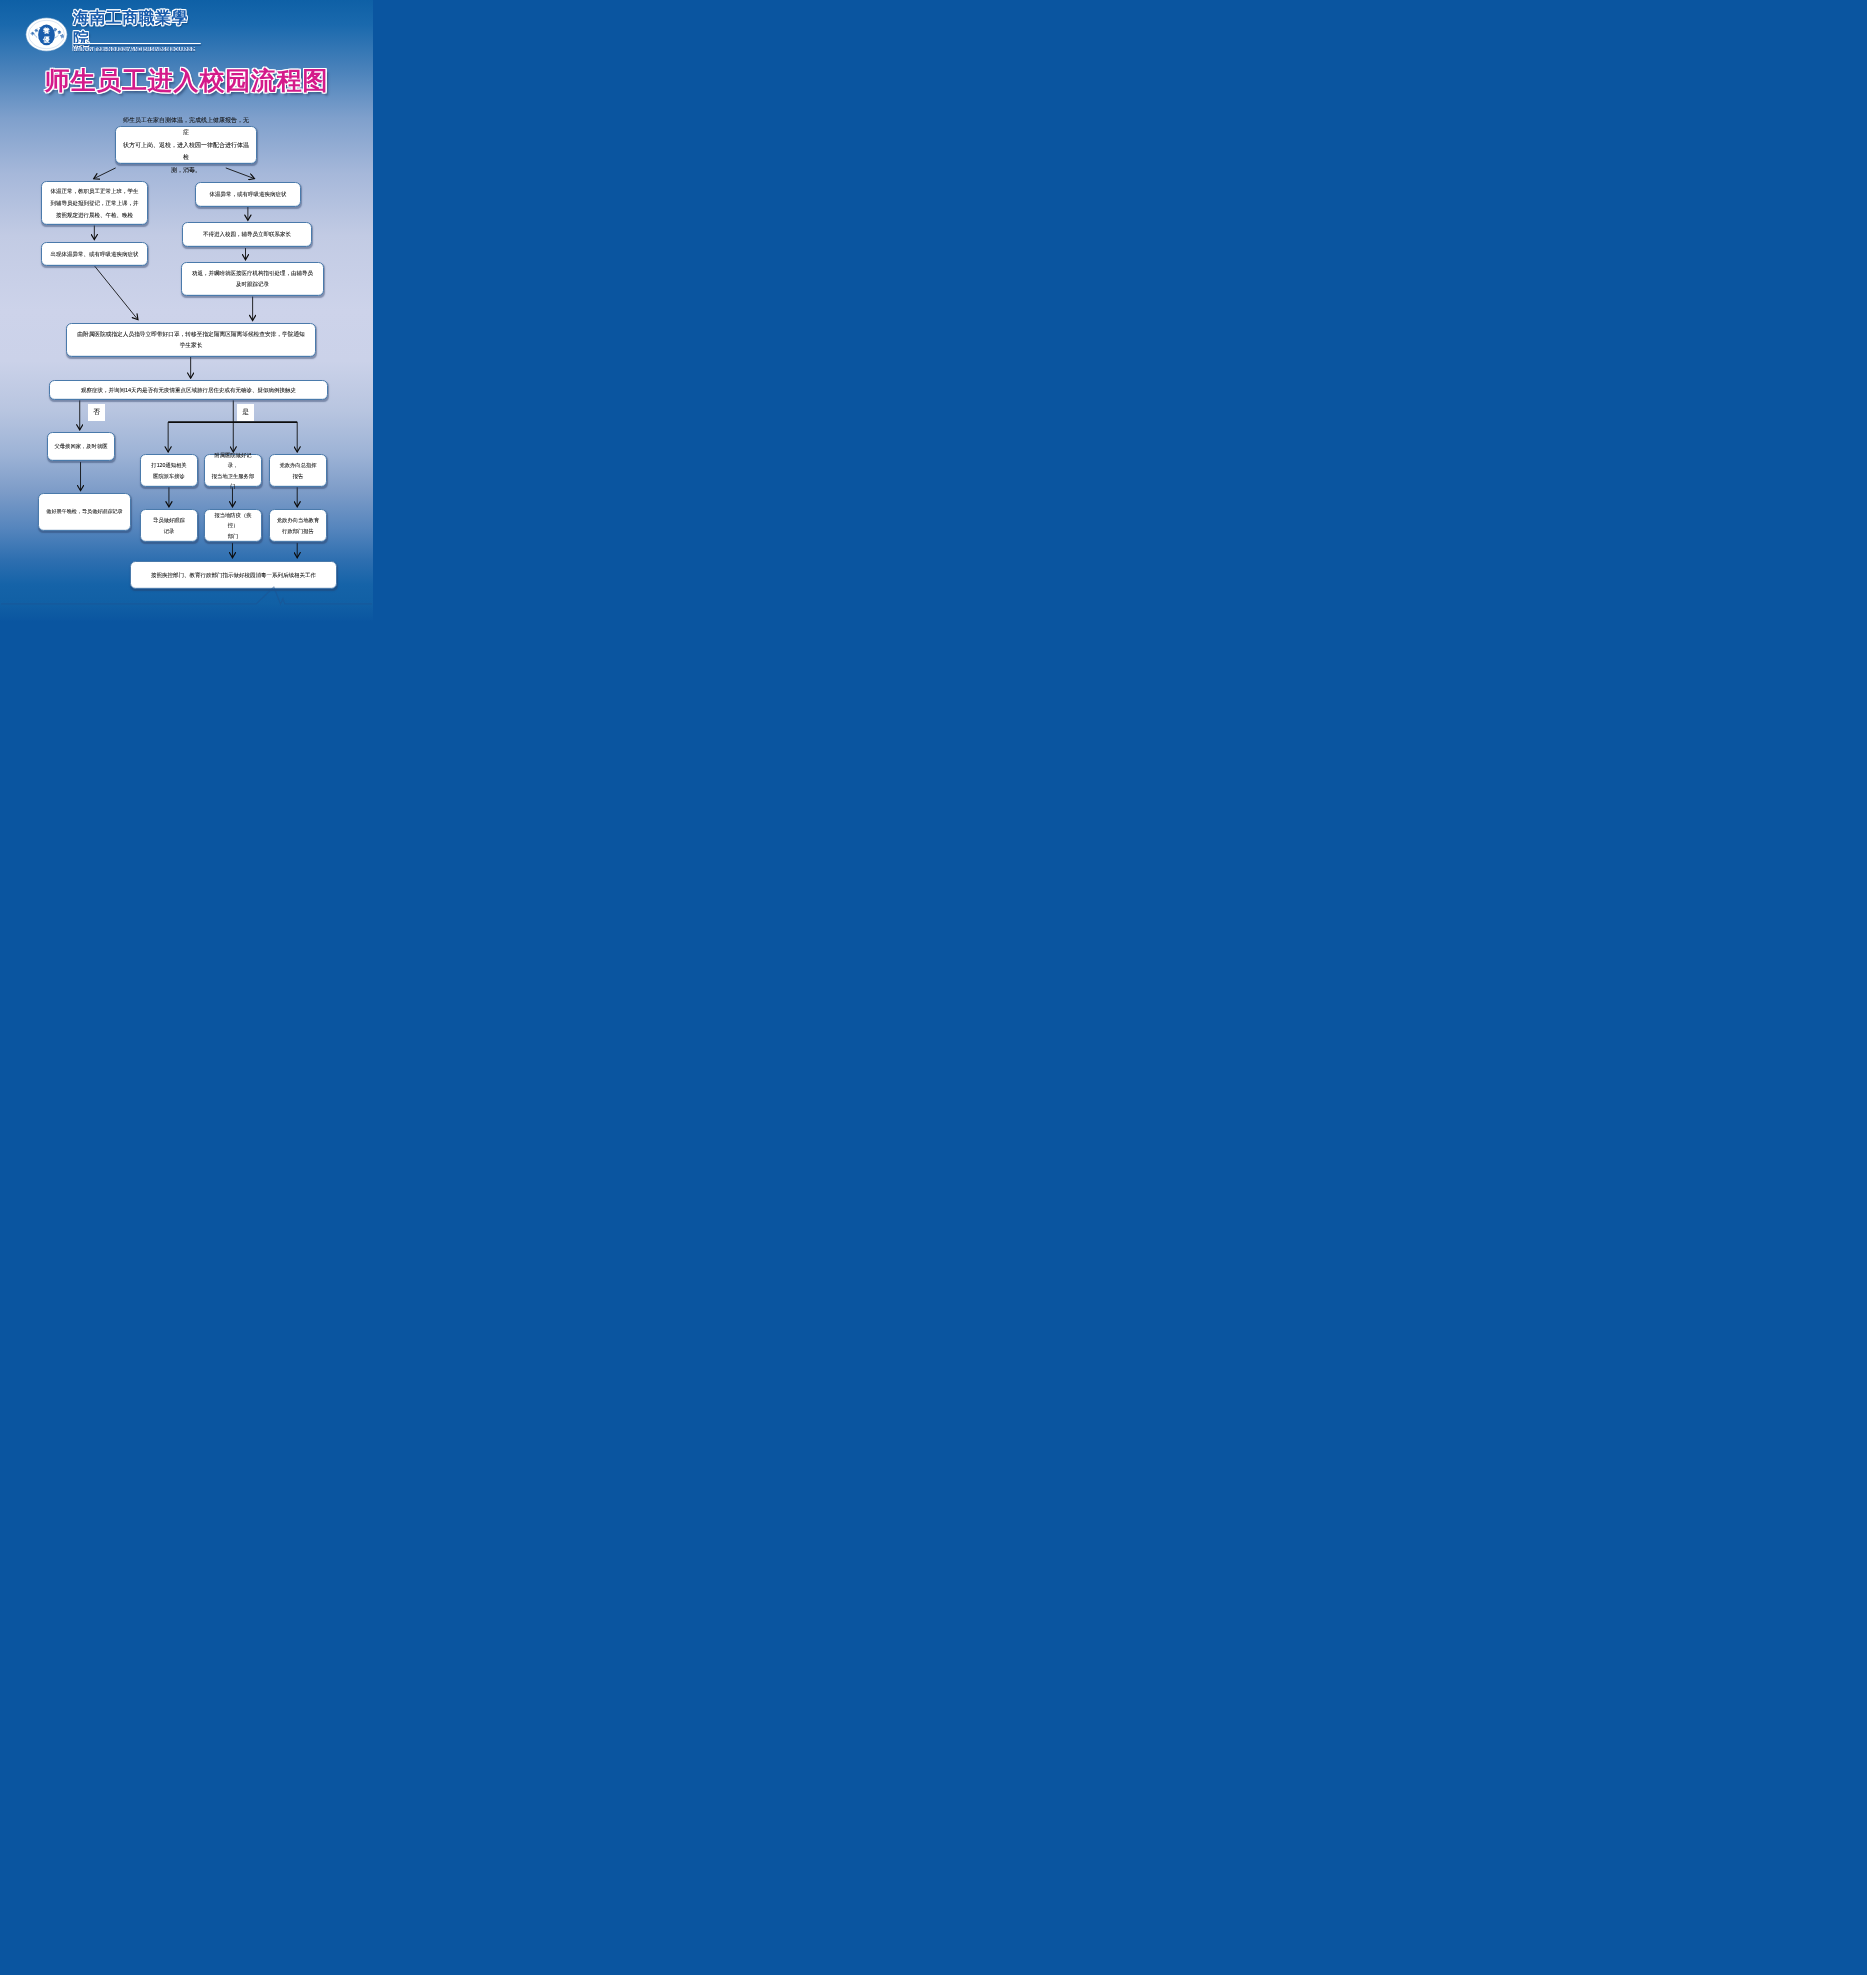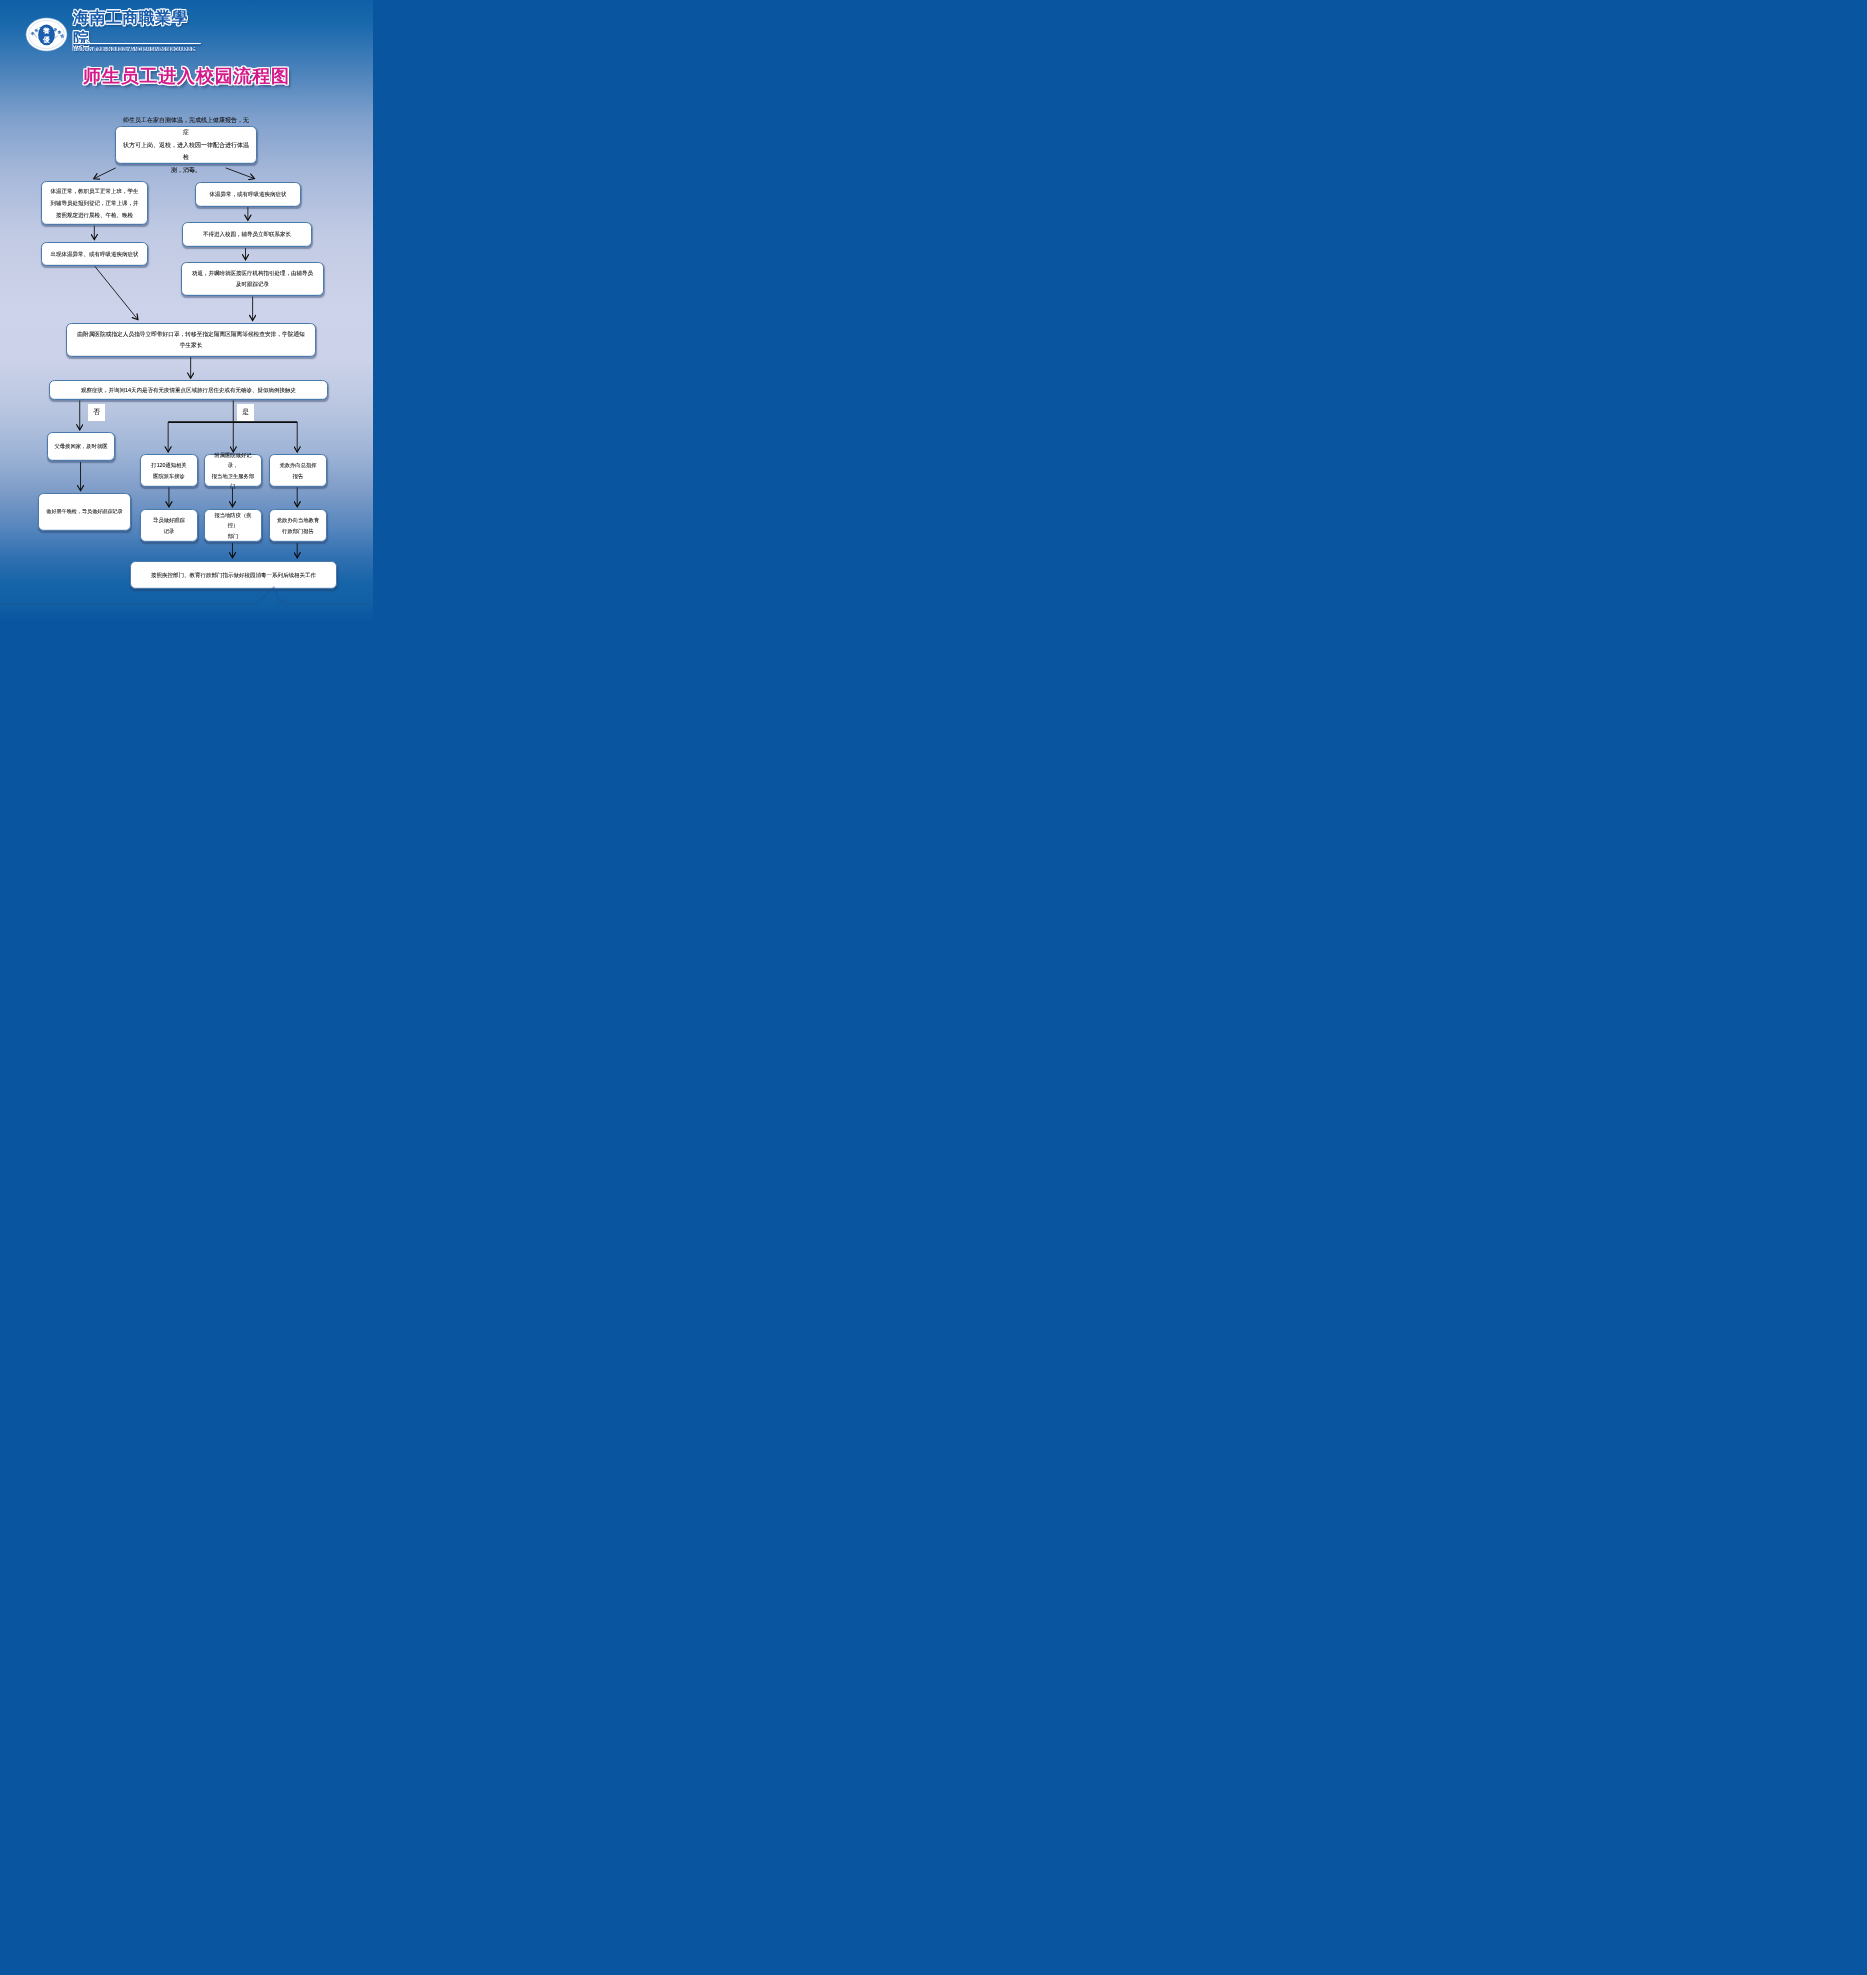--- a/index.html
+++ b/index.html
@@ -28,21 +28,21 @@
     box-shadow:0.4px 0.8px 0.8px rgba(10,30,70,.4);
   }
   .name-en{
     left:73px;top:46px;width:130px;
     font-size:5px;font-weight:700;color:#1a5dad;letter-spacing:0.1px;
     text-shadow:-0.4px -0.4px 0 #fff,0.4px -0.4px 0 #fff,-0.4px 0.4px 0 #fff,0.4px 0.4px 0 #fff,0.8px 0.8px 0.8px rgba(10,30,70,.5);
     white-space:nowrap;transform:scaleX(.98);transform-origin:left;
   }
   .poster-title{
     left:0;top:64px;width:373px;text-align:center;
-    font-size:18px;font-weight:900;color:#d41a8a;letter-spacing:0.8px;
+    font-size:25px;font-weight:900;color:#d41a8a;letter-spacing:0.8px;
     text-shadow:-1.2px -1.2px 0 #fff,1.2px -1.2px 0 #fff,-1.2px 1.2px 0 #fff,1.2px 1.2px 0 #fff,
                  0 -1.2px 0 #fff,0 1.2px 0 #fff,-1.2px 0 0 #fff,1.2px 0 0 #fff,2.4px 3.2px 2.4px rgba(10,25,60,.45);
     white-space:nowrap;
   }
   
   .box{
     position:absolute;box-sizing:border-box;
     background:#fff;border:1.2px solid #4a7aab;border-radius:5.5px;
     box-shadow:0.8px 1.6px 1.2px rgba(40,60,100,.45), inset 0 -0.8px 0 rgba(74,122,171,.25);
     display:flex;align-items:center;justify-content:center;text-align:center;

